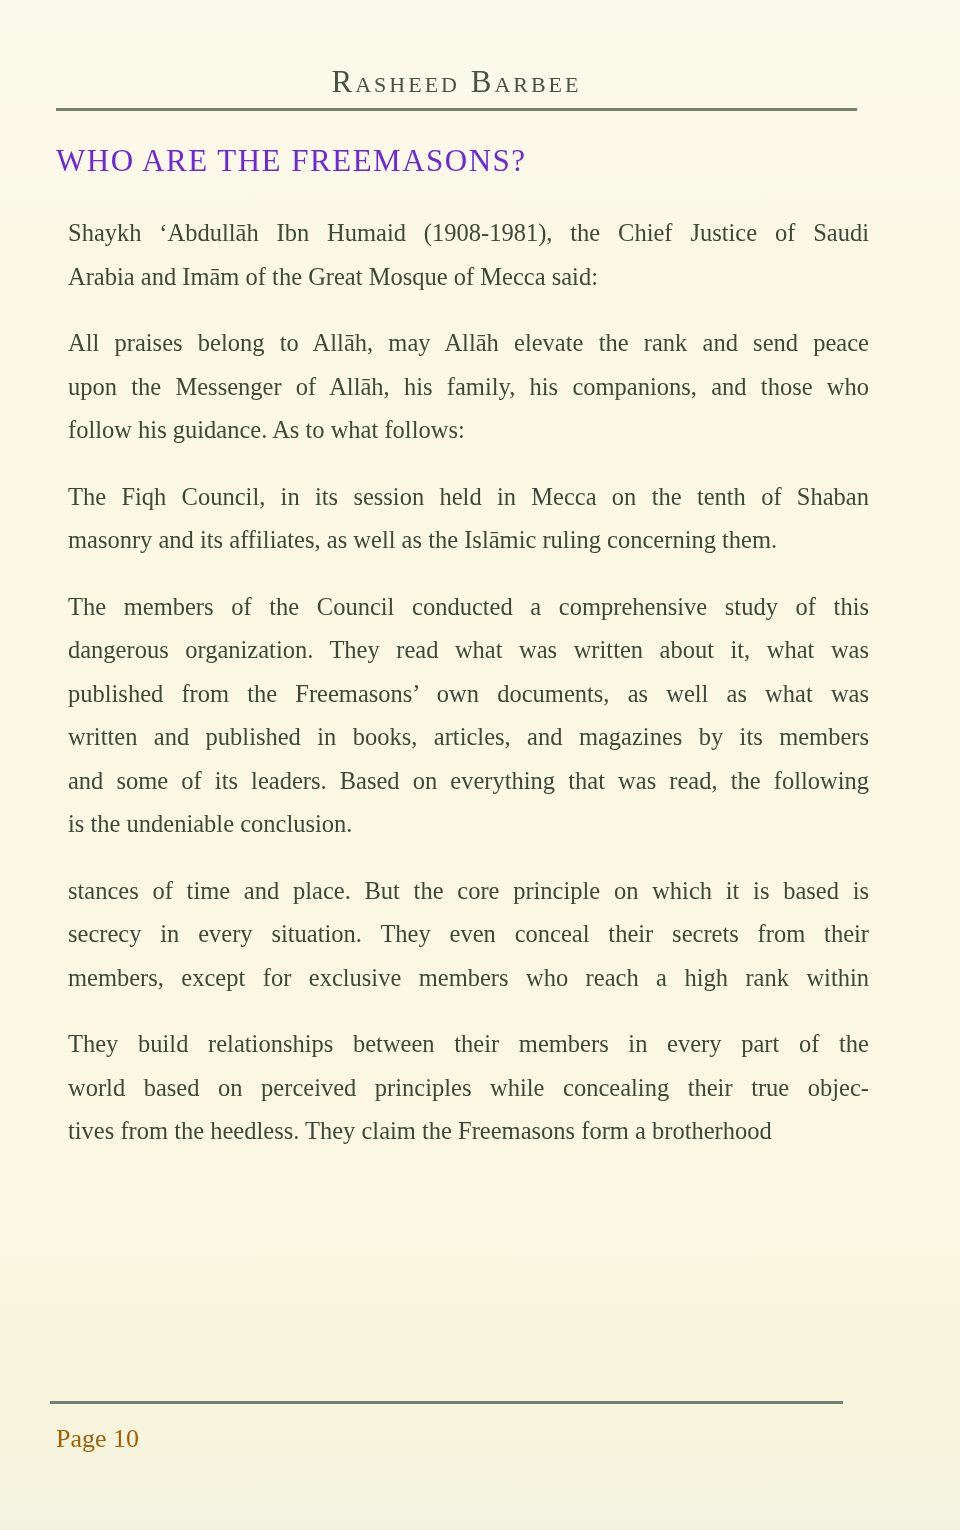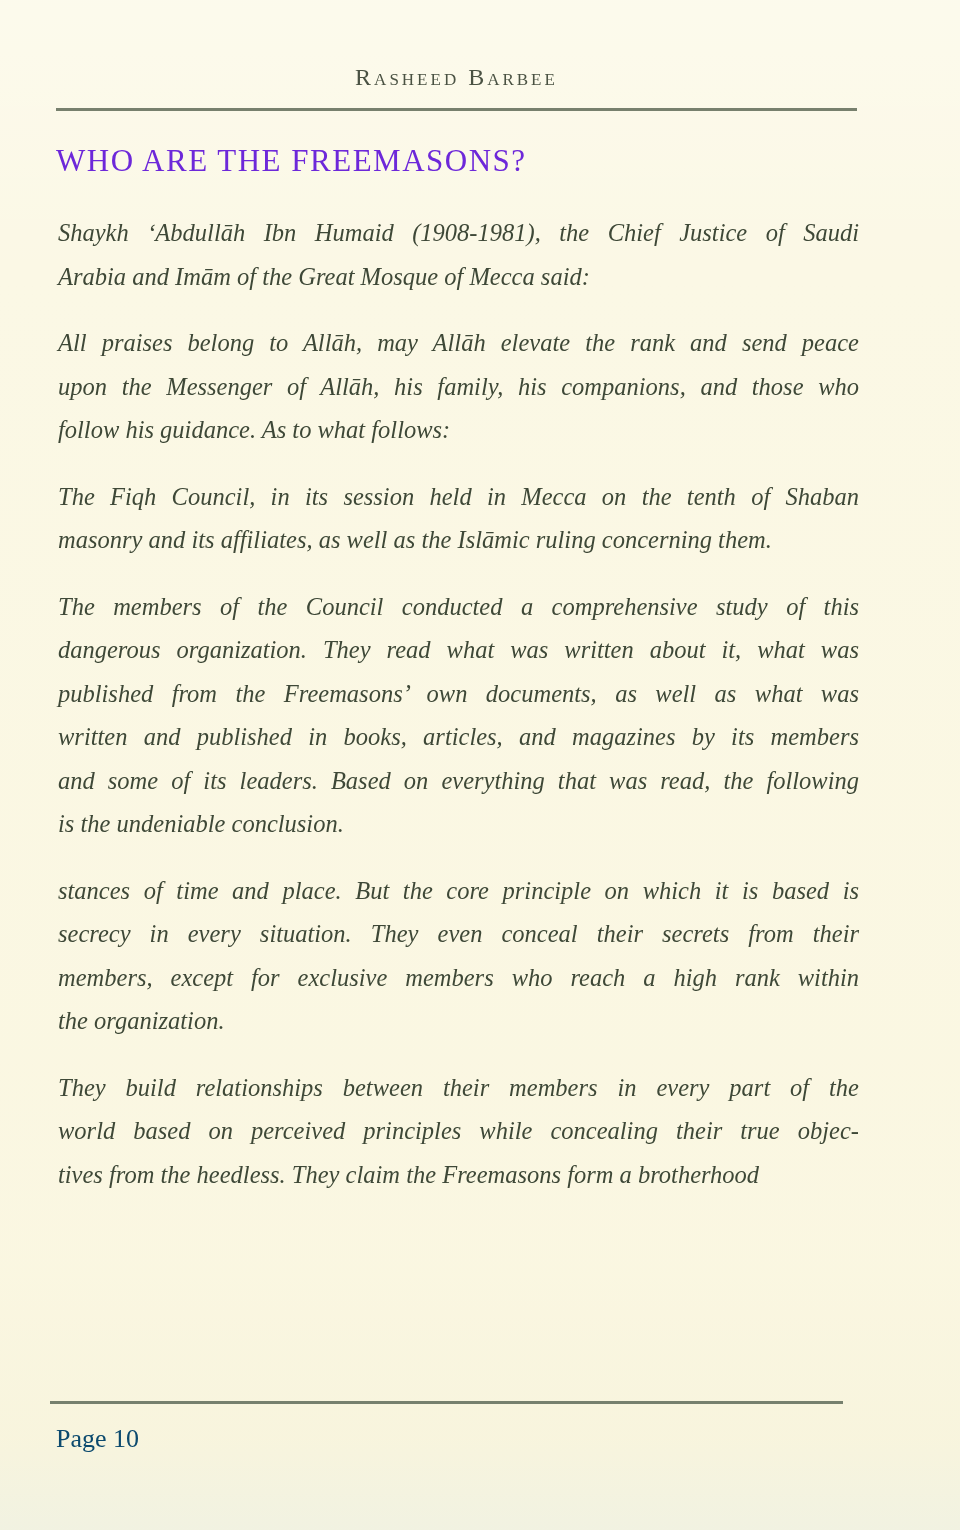--- a/index.html
+++ b/index.html
@@ -28,21 +28,21 @@
       rgba(238,240,224,0.75) 100%);
     pointer-events: none;
   }
   .running-head {
     position: absolute;
     left: 56px;
     width: 801px;
     top: 64px;
     text-align: center;
     font-variant: small-caps;
-    font-size: 24px;
+    font-size: 31px;
     letter-spacing: 3px;
     color: #4a5243;
   }
   .head-rule {
     position: absolute;
     left: 56px;
     width: 801px;
     top: 108px;
     height: 0;
     border-top: 3px solid #77806d;
@@ -52,26 +52,25 @@
     left: 56px;
     top: 143px;
     width: 801px;
     font-size: 31px;
     letter-spacing: 1.5px;
     color: #6d28d9;
     white-space: nowrap;
   }
   .body-text {
     position: absolute;
-    left: 58px;
+    left: 68px;
     top: 211px;
     width: 801px;
     font-size: 24.5px;
     line-height: 43.5px;
-    font-style: italic;
   }
   .paragraph {
     margin: 0 0 23px 0;
   }
   .text-line {
     text-align: justify;
     text-align-last: justify;
   }
   .text-line.last {
     text-align-last: left;
@@ -82,21 +81,21 @@
     width: 793px;
     top: 1401px;
     height: 0;
     border-top: 3px solid #76806e;
   }
   .page-number {
     position: absolute;
     left: 56px;
     top: 1424px;
     font-size: 26px;
-    color: #0c4a6e;
+    color: #a16207;
   }
 </style>
 </head>
 <body>
 
 <div id="page">
   <div class="running-head">Rasheed Barbee</div>
 
   <div class="head-rule"></div>
 
@@ -121,21 +120,20 @@
         <div class="text-line">dangerous organization. They read what was written about it, what was</div>
         <div class="text-line">published from the Freemasons’ own documents, as well as what was</div>
         <div class="text-line">written and published in books, articles, and magazines by its members</div>
         <div class="text-line">and some of its leaders. Based on everything that was read, the following</div>
         <div class="text-line last">is the undeniable conclusion.</div>
       </div>
       <div class="paragraph">
         <div class="text-line">stances of time and place. But the core principle on which it is based is</div>
         <div class="text-line">secrecy in every situation. They even conceal their secrets from their</div>
         <div class="text-line">members, except for exclusive members who reach a high rank within</div>
-        <div class="text-line last">the organization.</div>
       </div>
       <div class="paragraph">
         <div class="text-line">They build relationships between their members in every part of the</div>
         <div class="text-line">world based on perceived principles while concealing their true objec-</div>
         <div class="text-line last">tives from the heedless. They claim the Freemasons form a brotherhood</div>
       </div>
     </div>
 
   <div class="foot-rule"></div>
 

